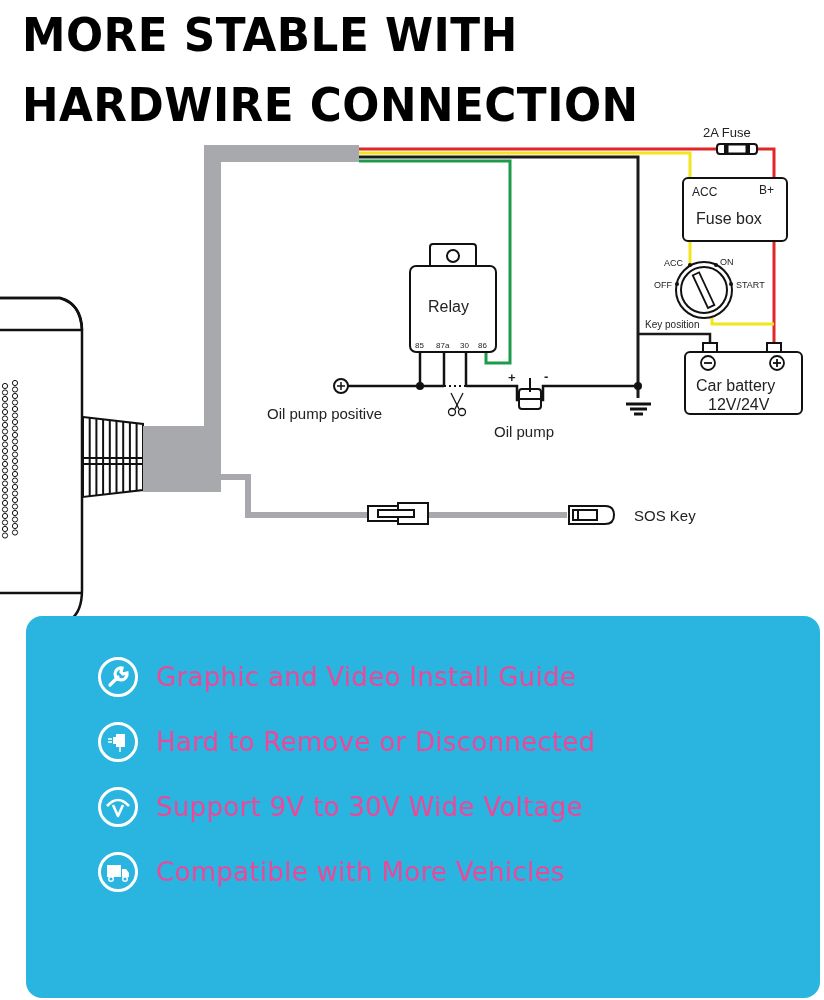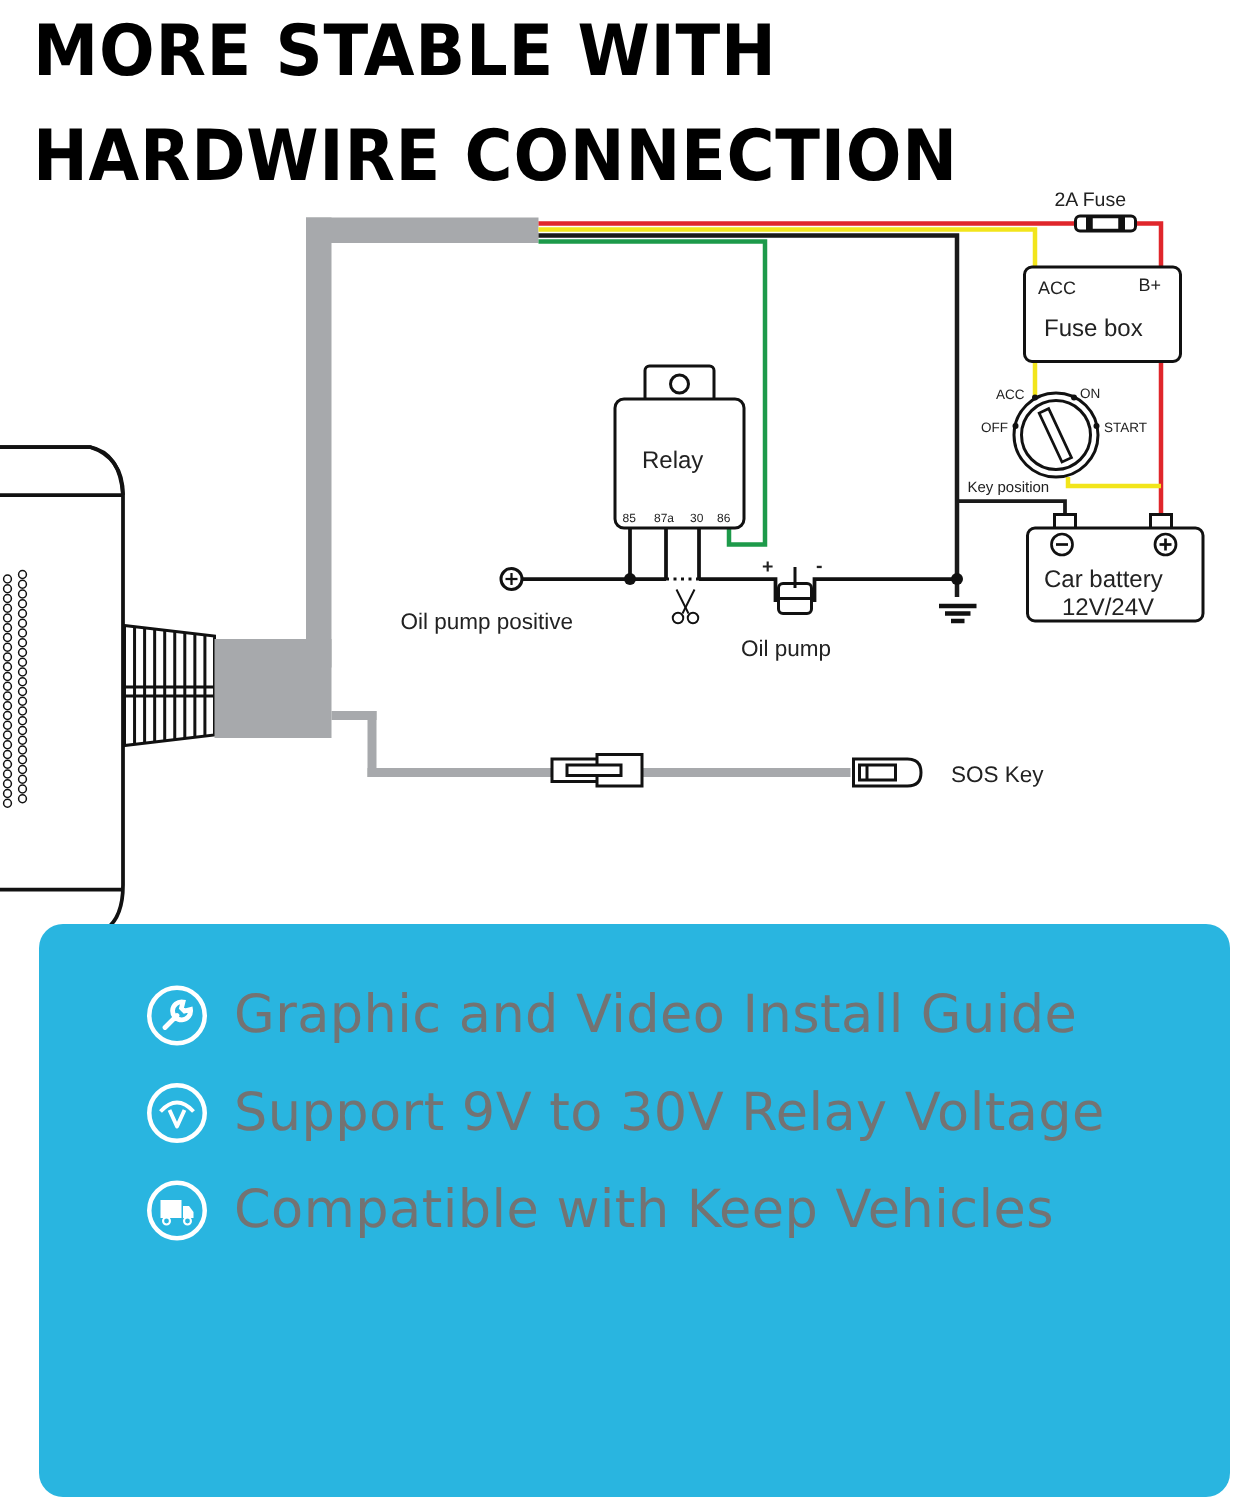--- a/index.html
+++ b/index.html
@@ -17,21 +17,21 @@
       background: #29b5e0; border-radius: 16px;
     }
     .features { position: absolute; left: 98px; top: 644px; margin: 0; padding: 0; list-style: none; }
     .feature { display: flex; align-items: center; height: 65px; }
     .ficon {
       width: 40px; height: 40px; border: 3px solid #fff; border-radius: 50%;
       box-sizing: border-box; display: flex; align-items: center; justify-content: center;
       margin-right: 18px; flex: none;
     }
     .ficon svg { width: 26px; height: 26px; }
-    .ftext { color: #737373; font-family: "DejaVu Sans", sans-serif; font-size: 35px; letter-spacing: 0.3px; white-space: nowrap; }
+    .ftext { color: #ec4899; font-family: "DejaVu Sans", sans-serif; font-size: 26px; letter-spacing: 0.3px; white-space: nowrap; }
   </style>
 </head>
 <body>
 
 <h1 class="title">
   <span>MORE STABLE WITH</span><br>
   <span>HARDWIRE CONNECTION</span>
 </h1>
 
 <svg id="diagram" width="824" height="620" viewBox="0 0 824 620">
@@ -244,30 +244,42 @@
     <span class="ficon">
       <svg viewBox="0 0 26 26">
           <path d="M17 4 a6 6 0 1 0 5 5 l-4 1 -2 -2 1 -4 z M13 13 L5 21" fill="none" stroke="#fff" stroke-width="3.2" stroke-linecap="round"></path>
         </svg>
     </span>
     <span class="ftext">Graphic and Video Install Guide</span>
   </li>
   <li class="feature">
     <span class="ficon">
       <svg viewBox="0 0 26 26">
+          <rect x="11" y="5" width="9" height="13" fill="#fff"></rect>
+          <rect x="8" y="8" width="3" height="7" fill="#fff"></rect>
+          <line x1="3" y1="10" x2="7" y2="10" stroke="#fff" stroke-width="1.5"></line>
+          <line x1="3" y1="13" x2="7" y2="13" stroke="#fff" stroke-width="1.5"></line>
+          <line x1="15" y1="18" x2="15" y2="23" stroke="#fff" stroke-width="1.5"></line>
+        </svg>
+    </span>
+    <span class="ftext">Hard to Remove or Disconnected</span>
+  </li>
+  <li class="feature">
+    <span class="ficon">
+      <svg viewBox="0 0 26 26">
           <path d="M2 12 Q13 0 24 12" fill="none" stroke="#fff" stroke-width="2.6"></path>
           <path d="M8 11 L13 22 L18 11" fill="none" stroke="#fff" stroke-width="2.6" stroke-linejoin="round"></path>
         </svg>
     </span>
-    <span class="ftext">Support 9V to 30V Relay Voltage</span>
+    <span class="ftext">Support 9V to 30V Wide Voltage</span>
   </li>
   <li class="feature">
     <span class="ficon">
       <svg viewBox="0 0 26 26">
           <rect x="2" y="6" width="14" height="12" fill="#fff"></rect>
           <path d="M17 10 H21 L24 14 V18 H17 Z" fill="#fff"></path>
           <circle cx="6" cy="20" r="2.3" fill="#29b5e0" stroke="#fff" stroke-width="1.4"></circle>
           <circle cx="20" cy="20" r="2.3" fill="#29b5e0" stroke="#fff" stroke-width="1.4"></circle>
         </svg>
     </span>
-    <span class="ftext">Compatible with Keep Vehicles</span>
+    <span class="ftext">Compatible with More Vehicles</span>
   </li>
 </ul>
 
 </body></html>

